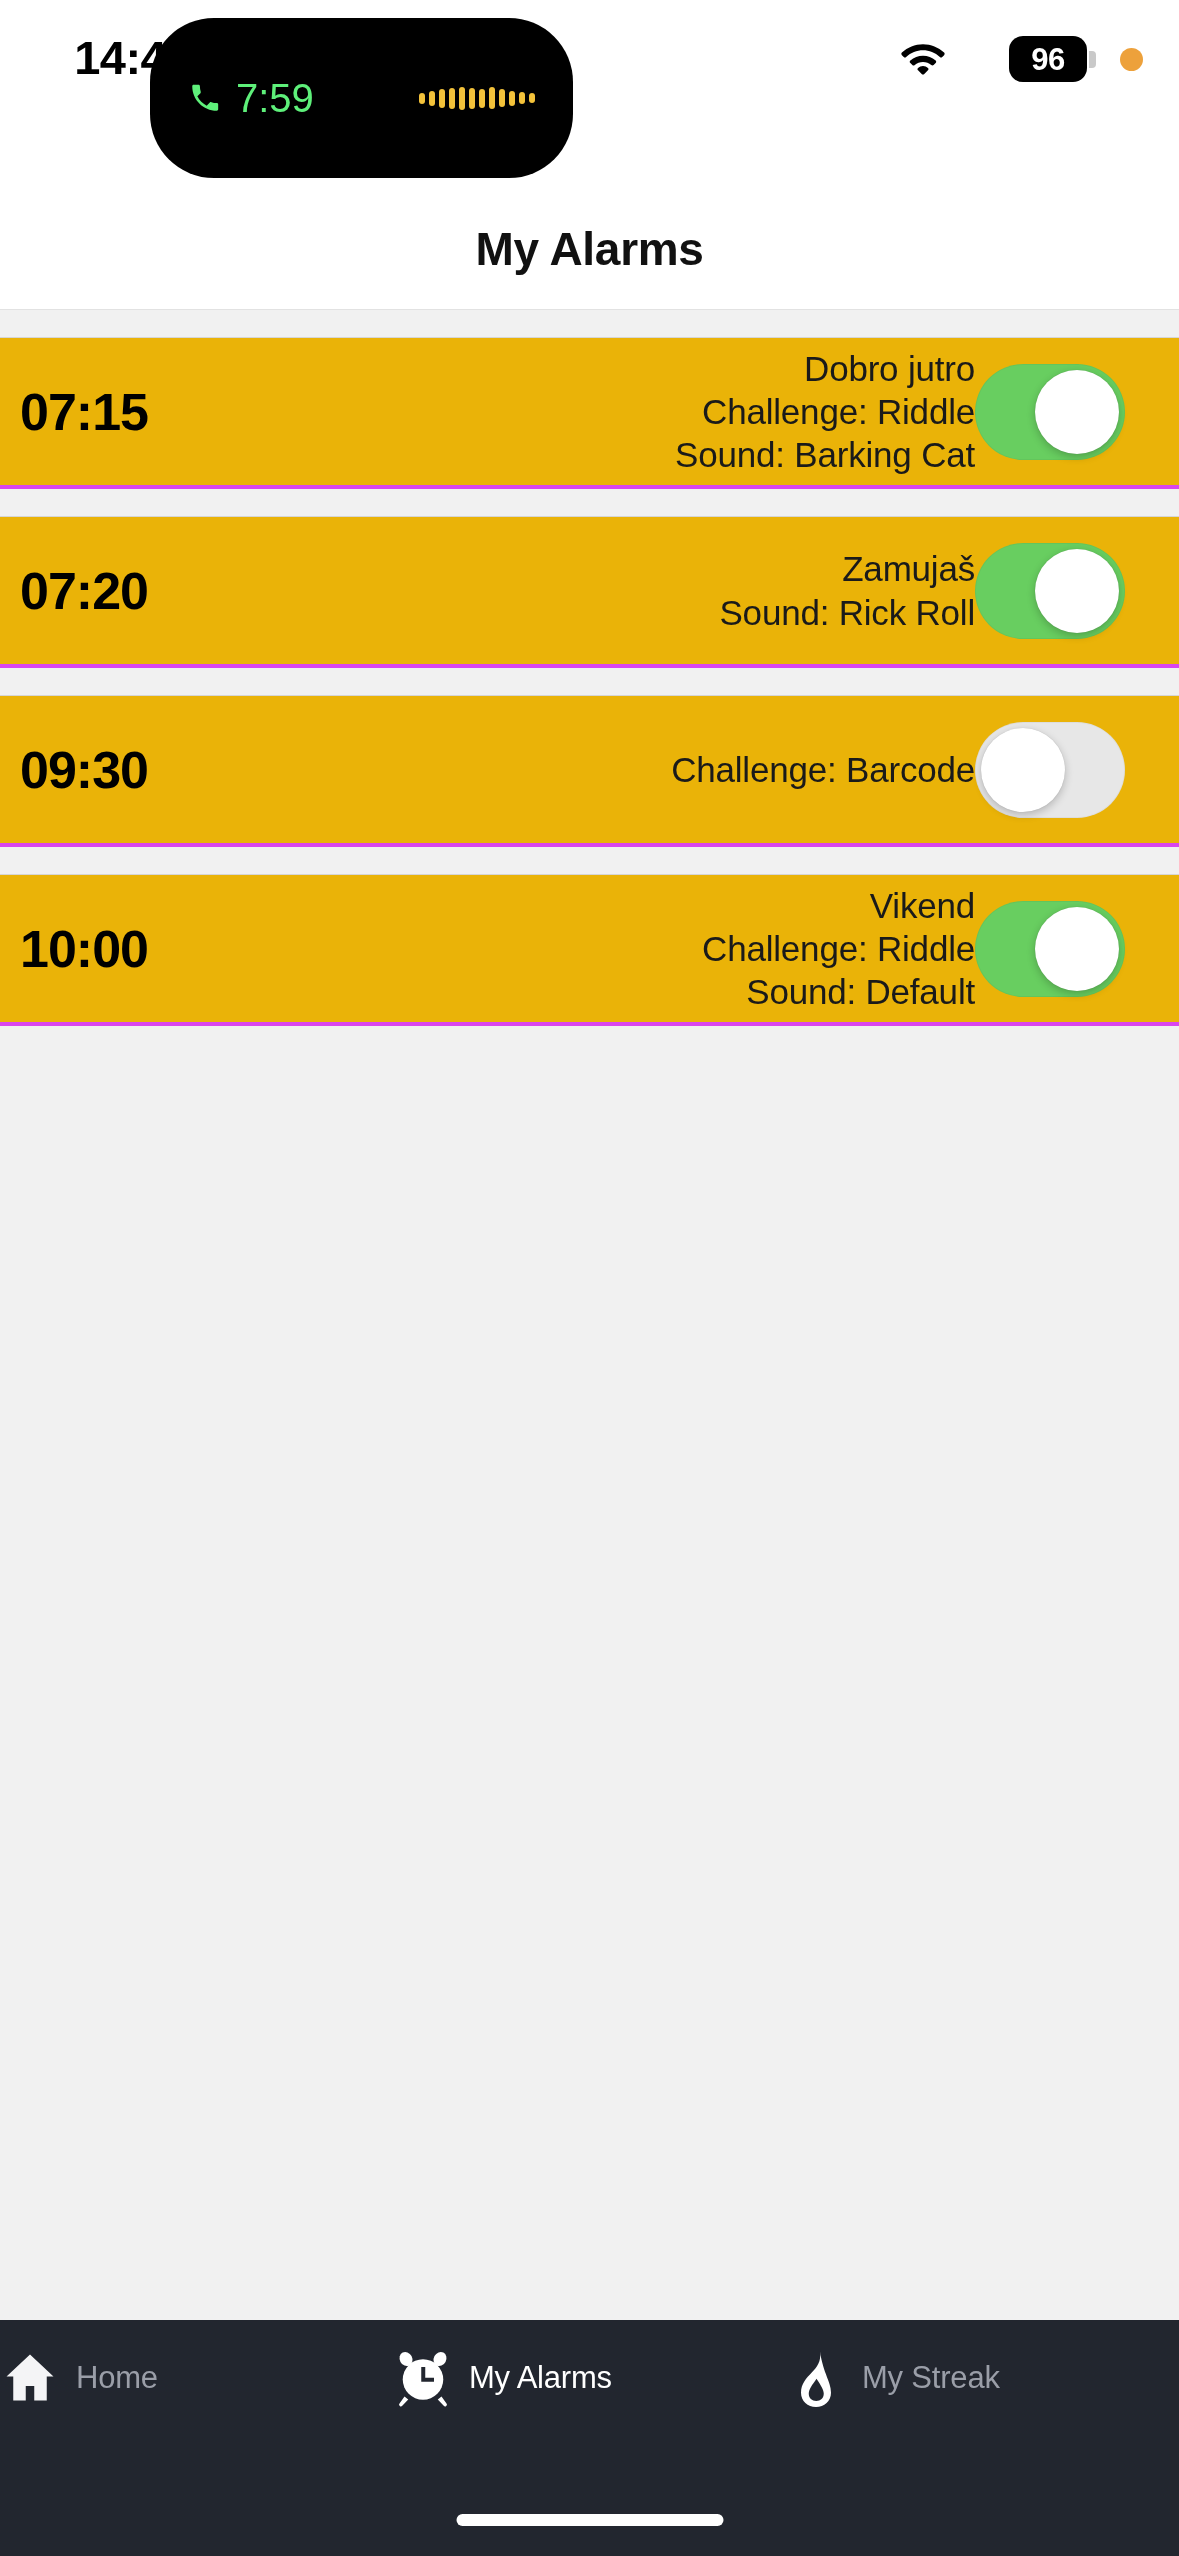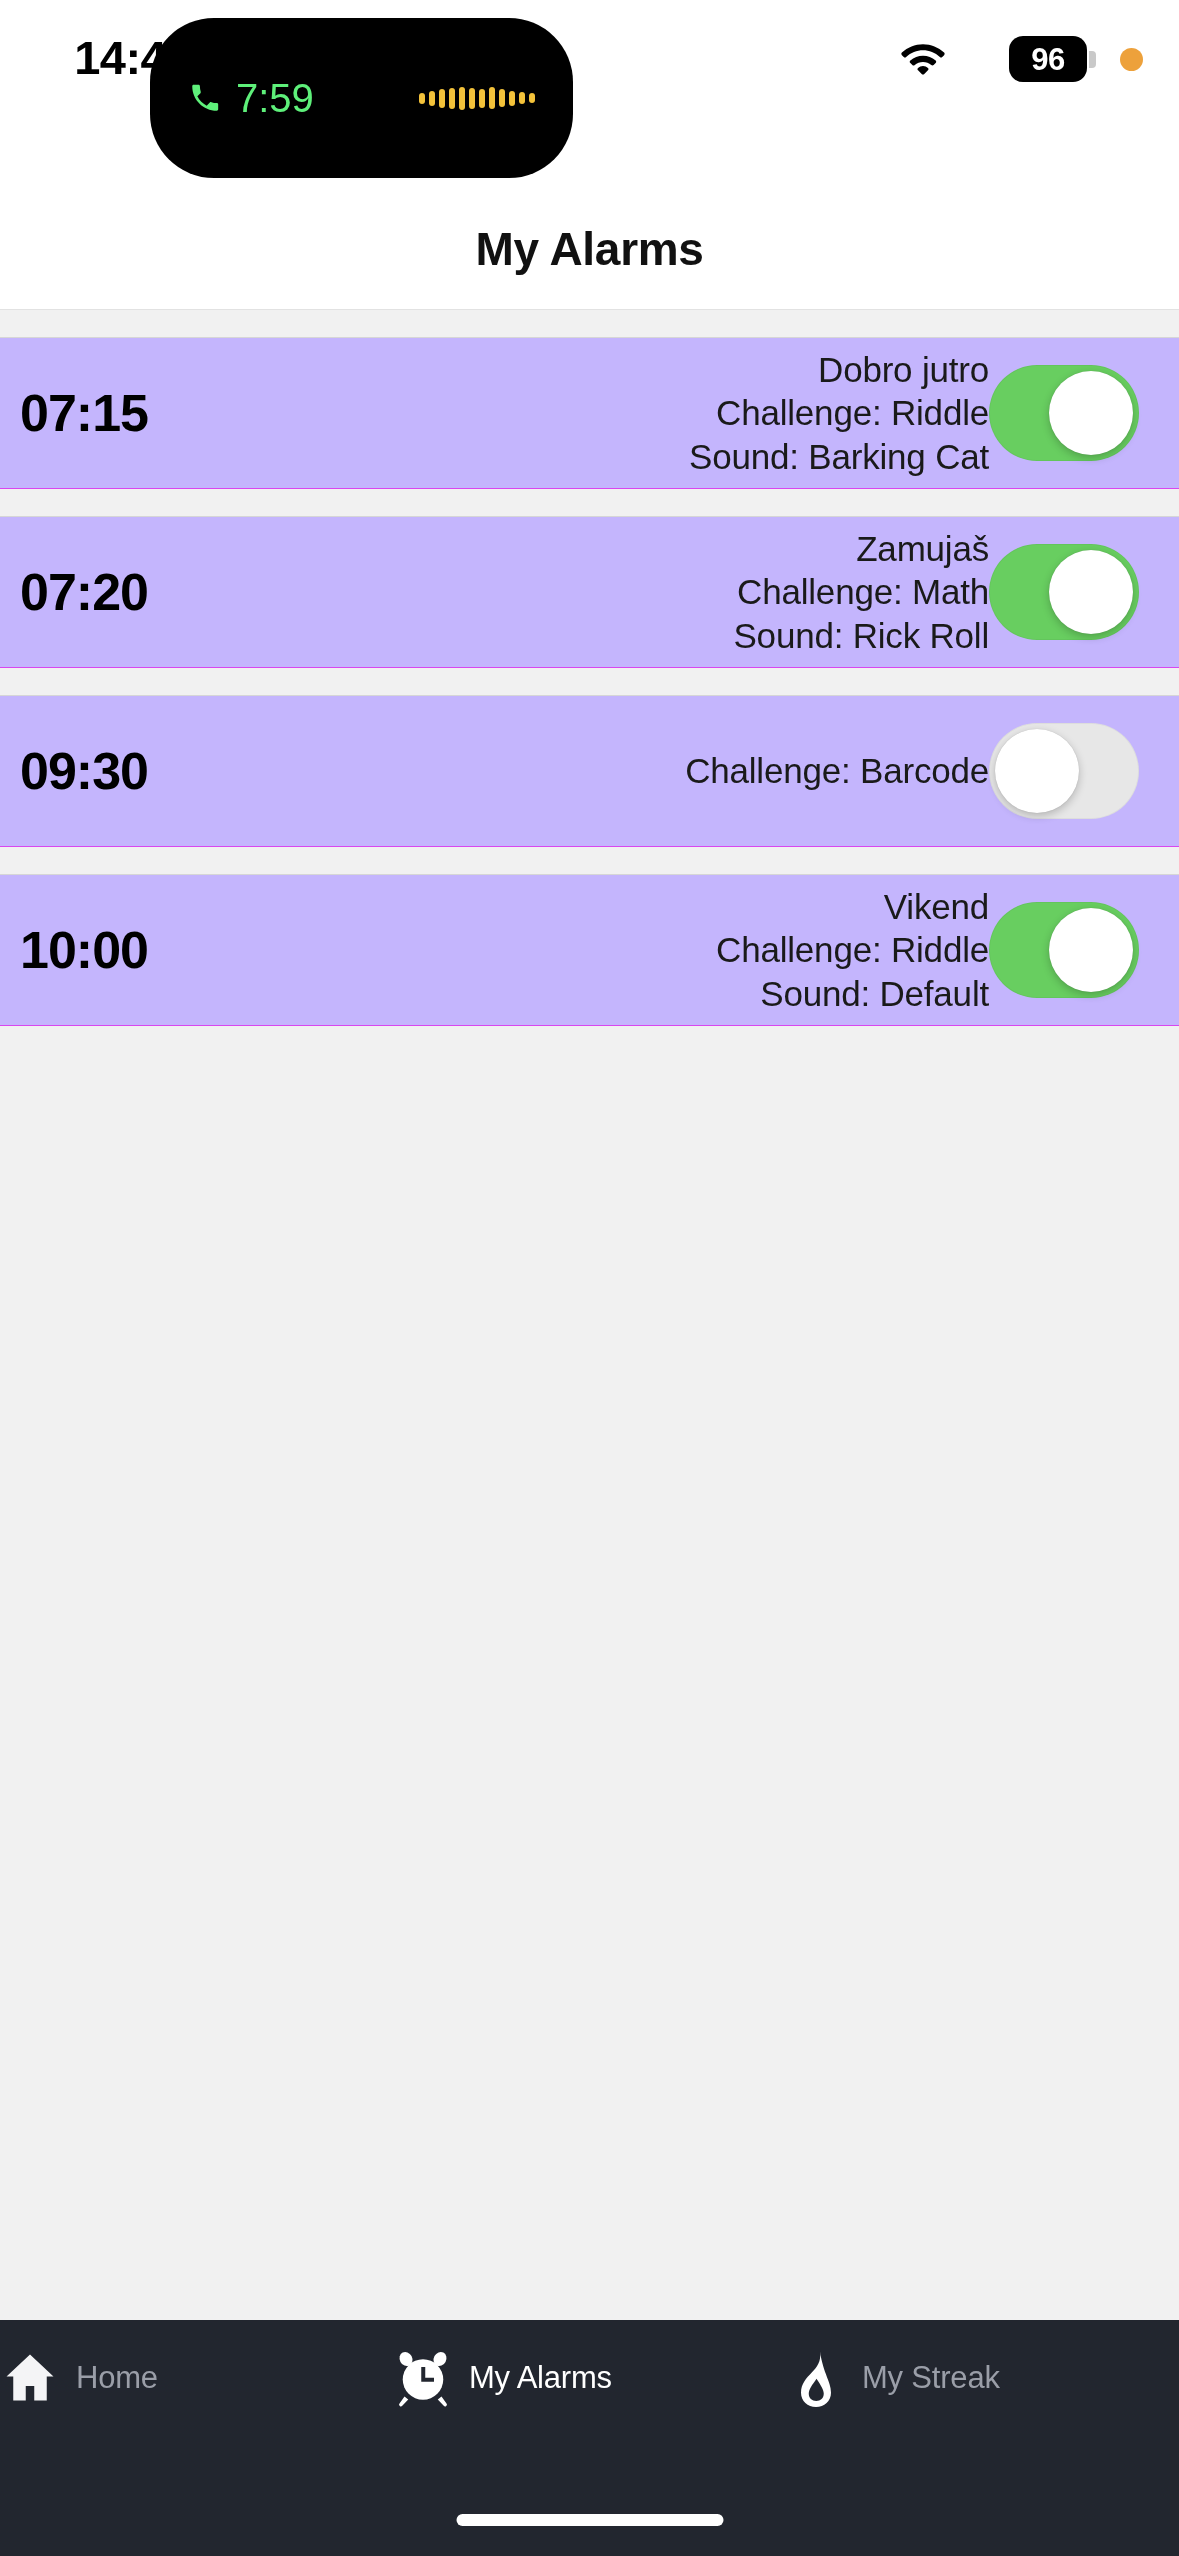--- a/index.html
+++ b/index.html
@@ -118,27 +118,27 @@
 
   
   .list-area {
     flex:1 1 auto;
     background:#f1f1f1;
     overflow:hidden;
   }
   .list-gap { height:27px; background:#f1f1f1; }
   .alarm-row {
     position:relative;
-    background:#c4b5fd;
+    background:#eab308;
     height:152px;
     display:flex;
     align-items:center;
-    padding:0 40px 0 20px;
+    padding:0 54px 0 20px;
     border-top:1px solid #d6d6d6;
-    border-bottom:1px solid #d946ef;
+    border-bottom:4px solid #d946ef;
   }
   .alarm-time {
     flex:0 0 auto;
     min-width:128px;
     font-size:52px;
     font-weight:bold;
     color:#000000;
     letter-spacing:-1px;
     line-height:1;
   }
@@ -286,21 +286,20 @@
         <span class="knob"></span>
       </div>
     </div>
 
     <div class="list-gap"></div>
 
     <div class="alarm-row">
       <div class="alarm-time">07:20</div>
       <div class="alarm-info">
         <div class="alarm-label">Zamujaš</div>
-        <div class="alarm-challenge">Challenge: Math</div>
         <div class="alarm-sound">Sound: Rick Roll</div>
       </div>
       <div class="toggle on">
         <span class="knob"></span>
       </div>
     </div>
 
     <div class="list-gap"></div>
 
     <div class="alarm-row">

